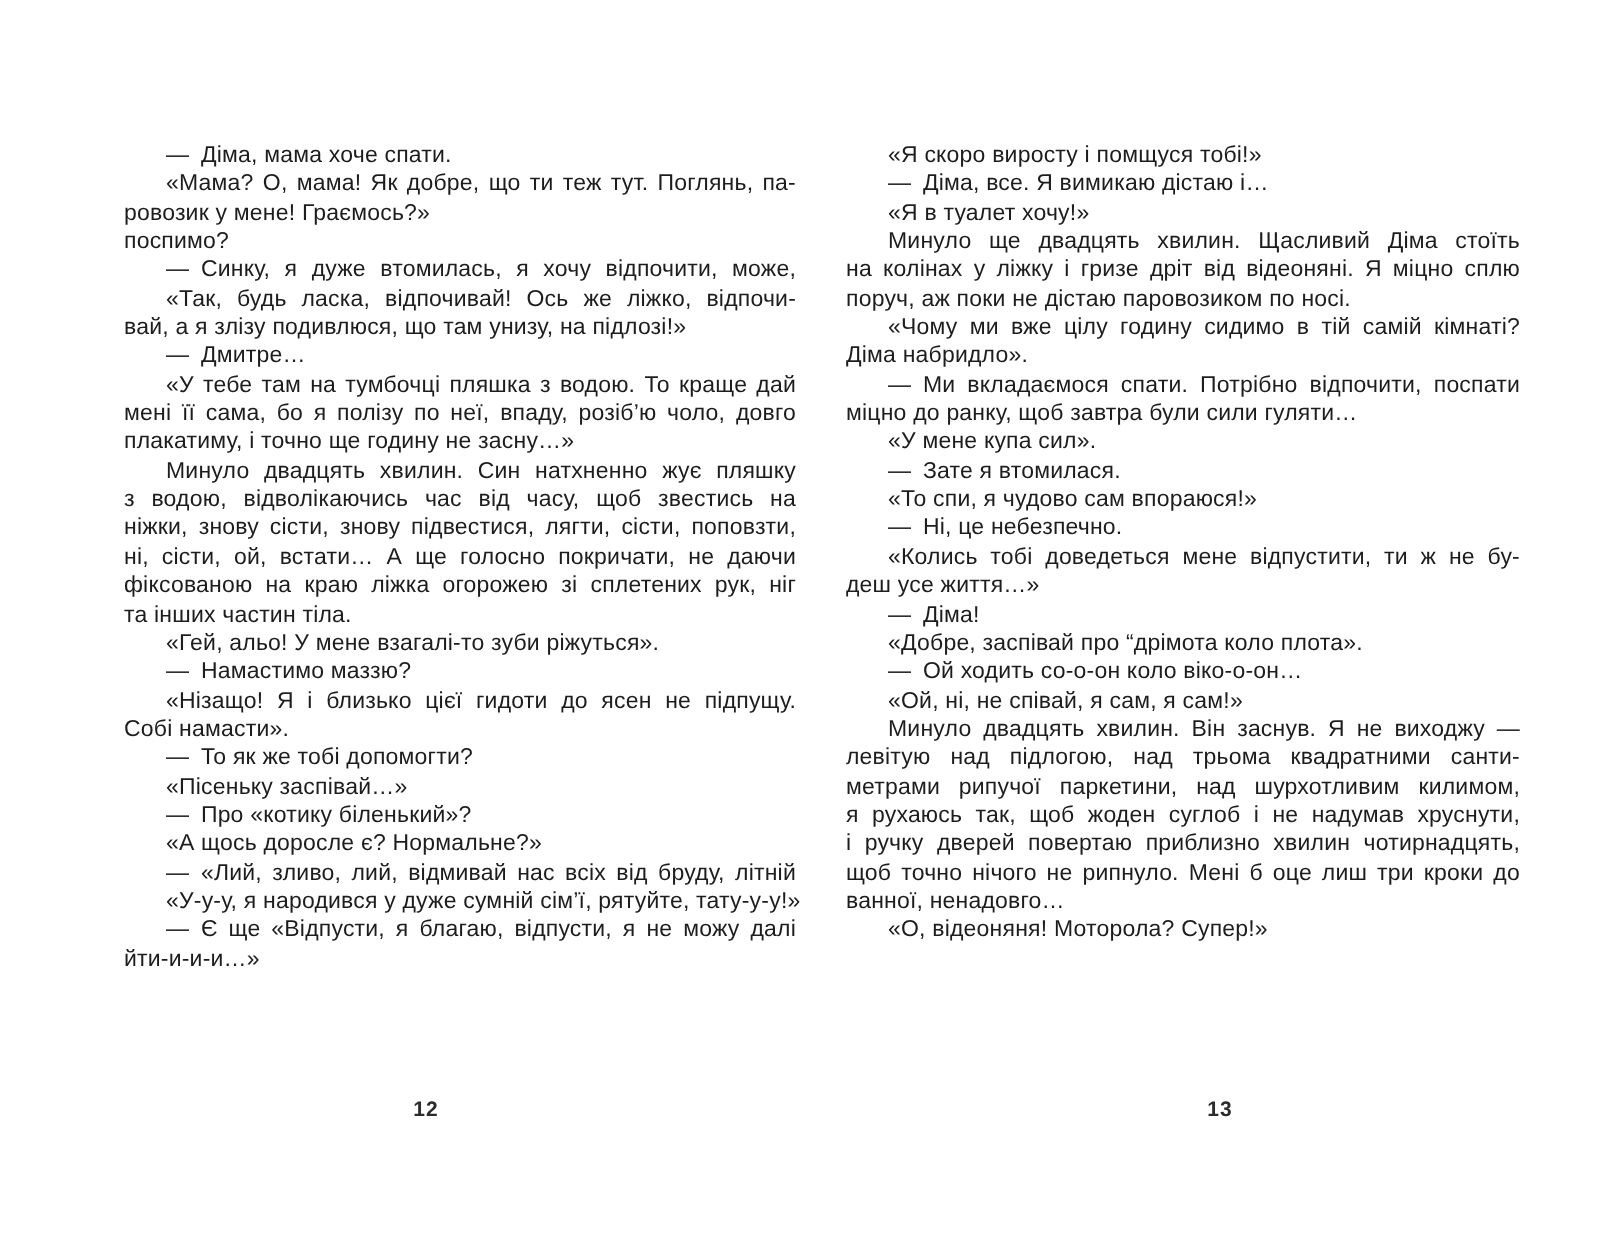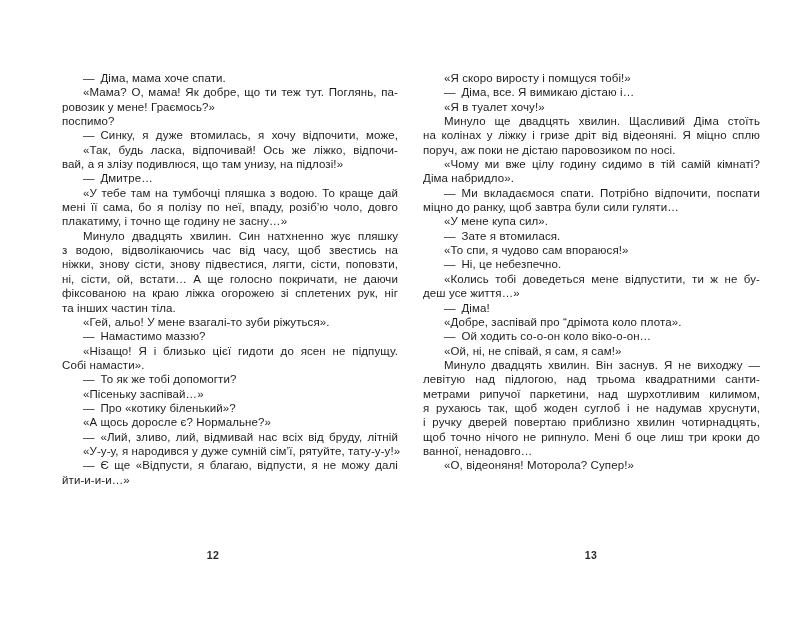--- a/index.html
+++ b/index.html
@@ -35,21 +35,21 @@
   .pagenum {
     position: absolute;
     top: 549px;
     transform: translateX(-50%);
     font-size: 10.5px;
     font-weight: 700;
     color: #2b2b2b;
     letter-spacing: 0.5px;
   }
   #pagenum-left  { left: 213px; }
-  #pagenum-right { left: 591px; }
+  #pagenum-right { left: 610px; }
 </style>
 </head>
 <body>
 
 <div class="spread">
 
   <section>
     <div class="textblock" id="text-left">
         <div class="ln ind">— Діма, мама хоче спати.</div>
         <div class="ln ind just">«Мама? О, мама! Як добре, що ти теж тут. Поглянь, па-</div>

